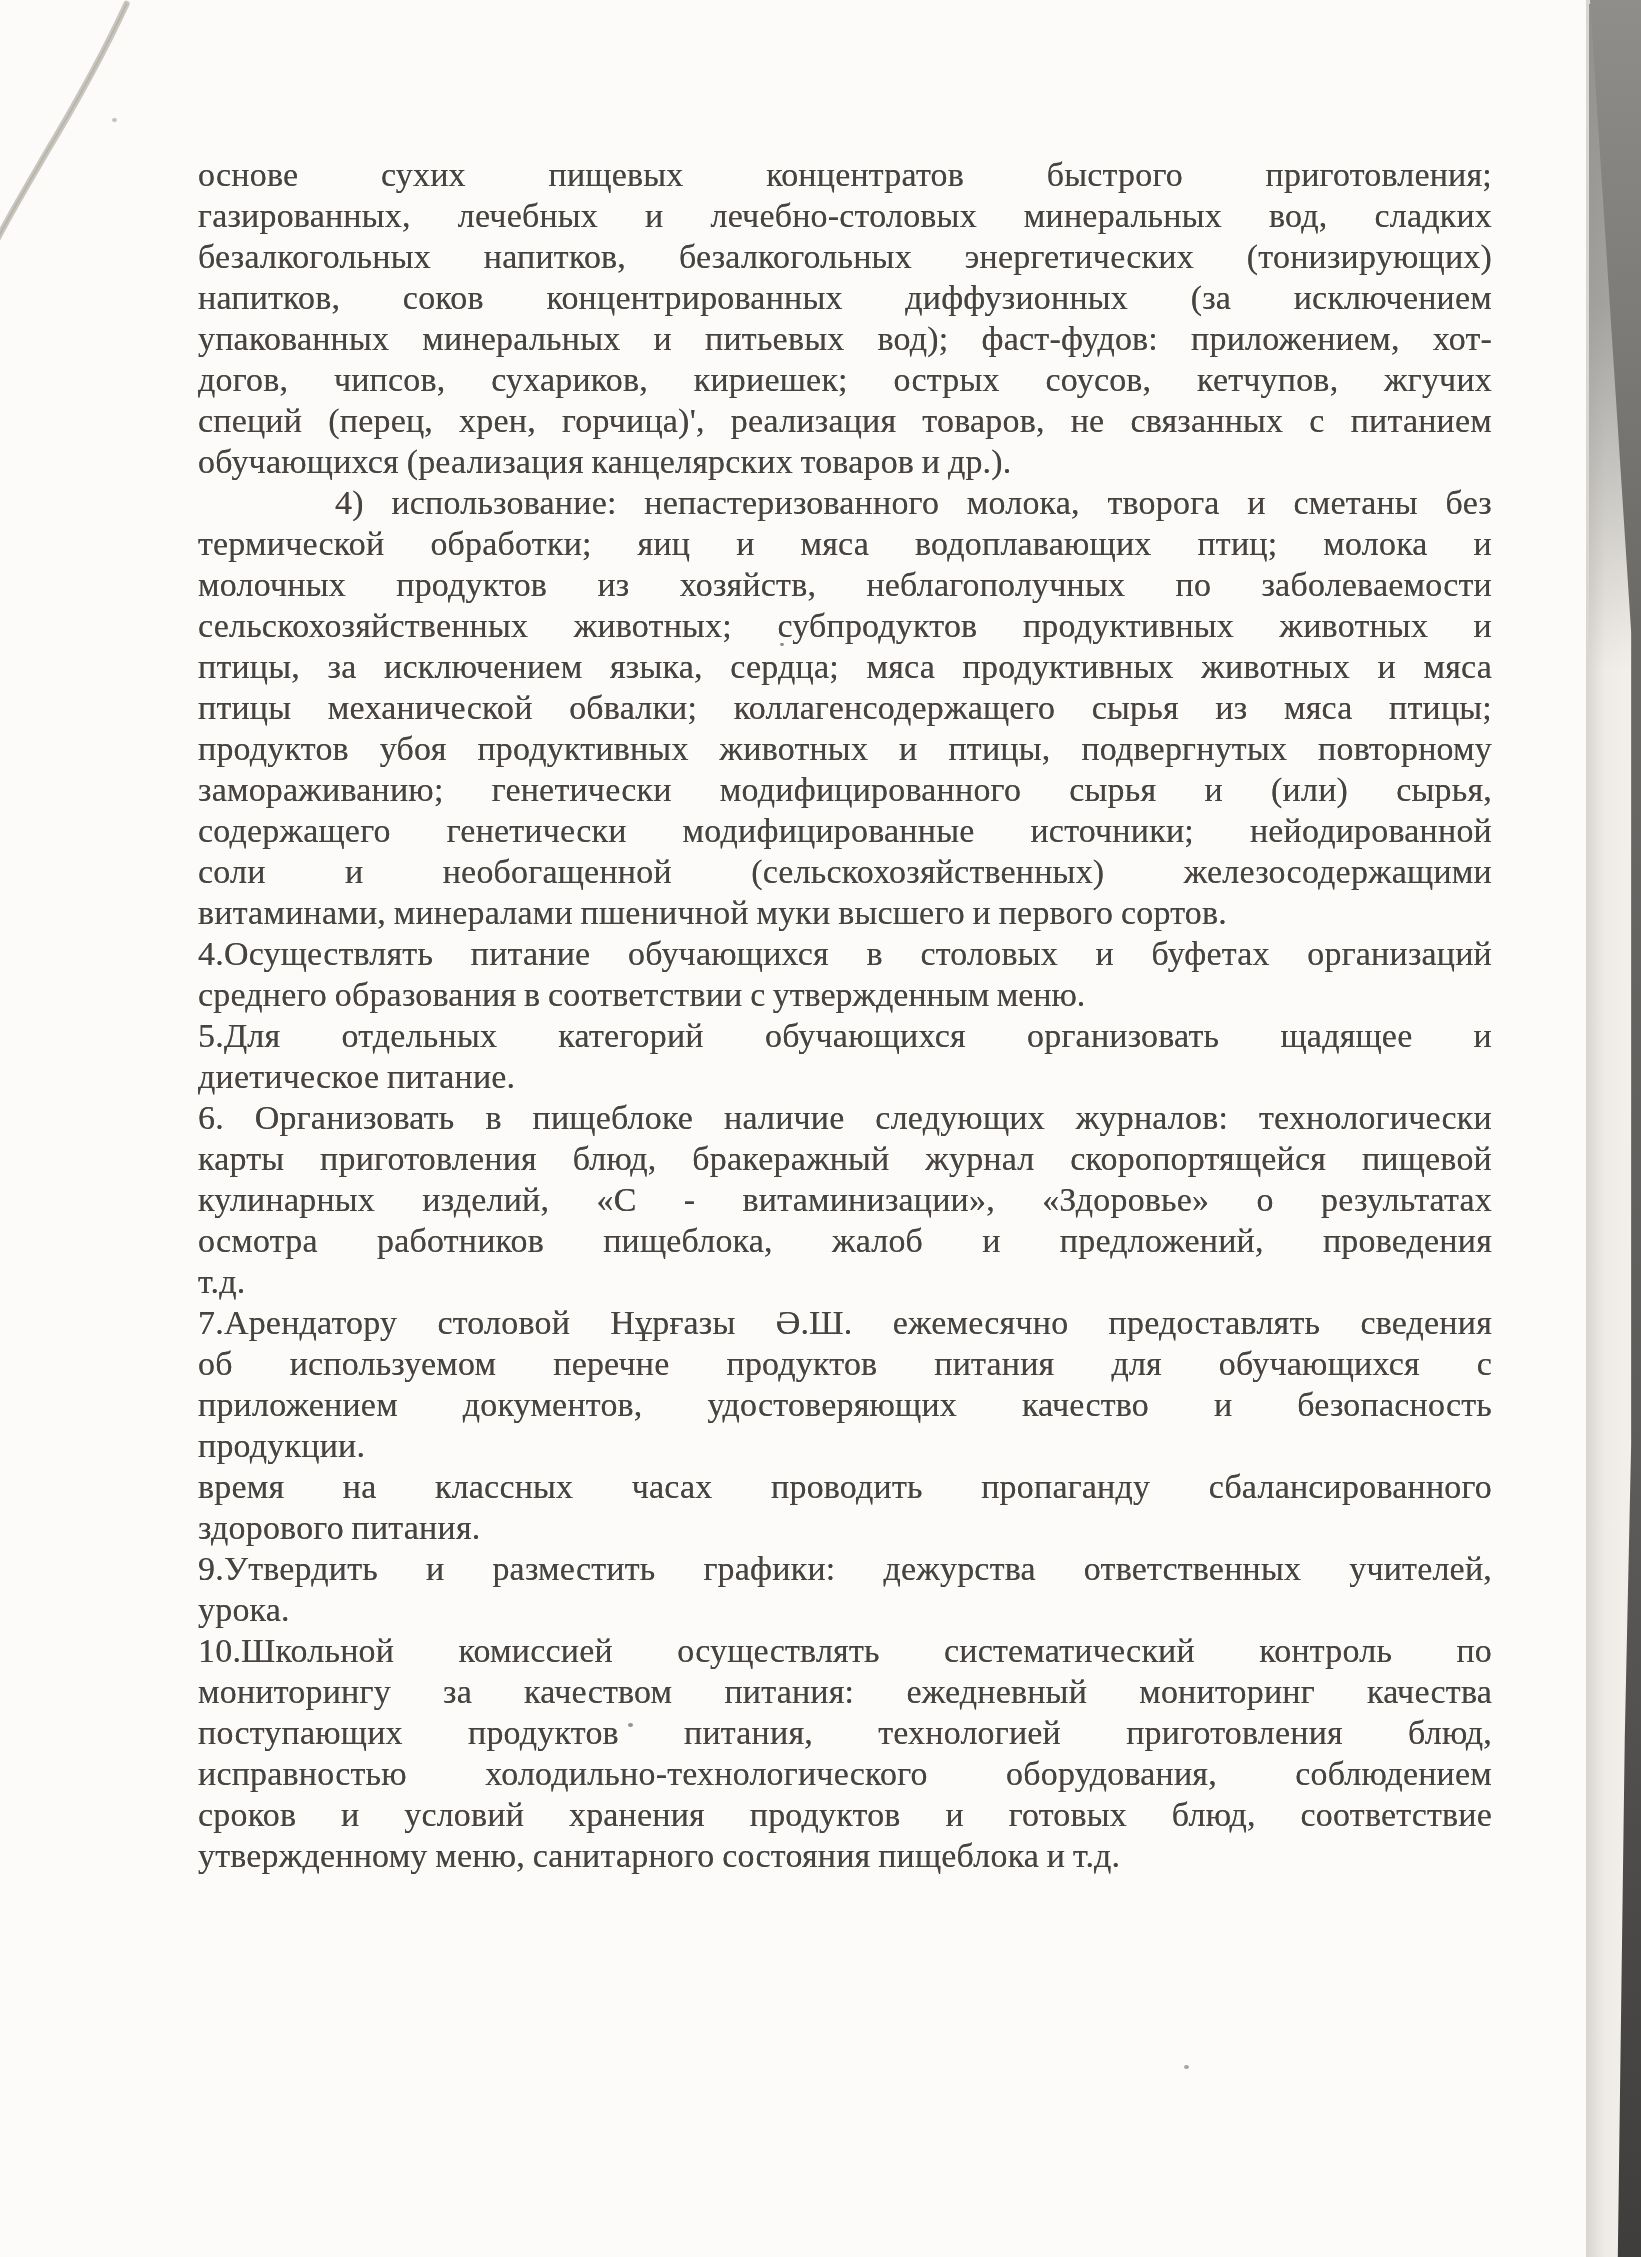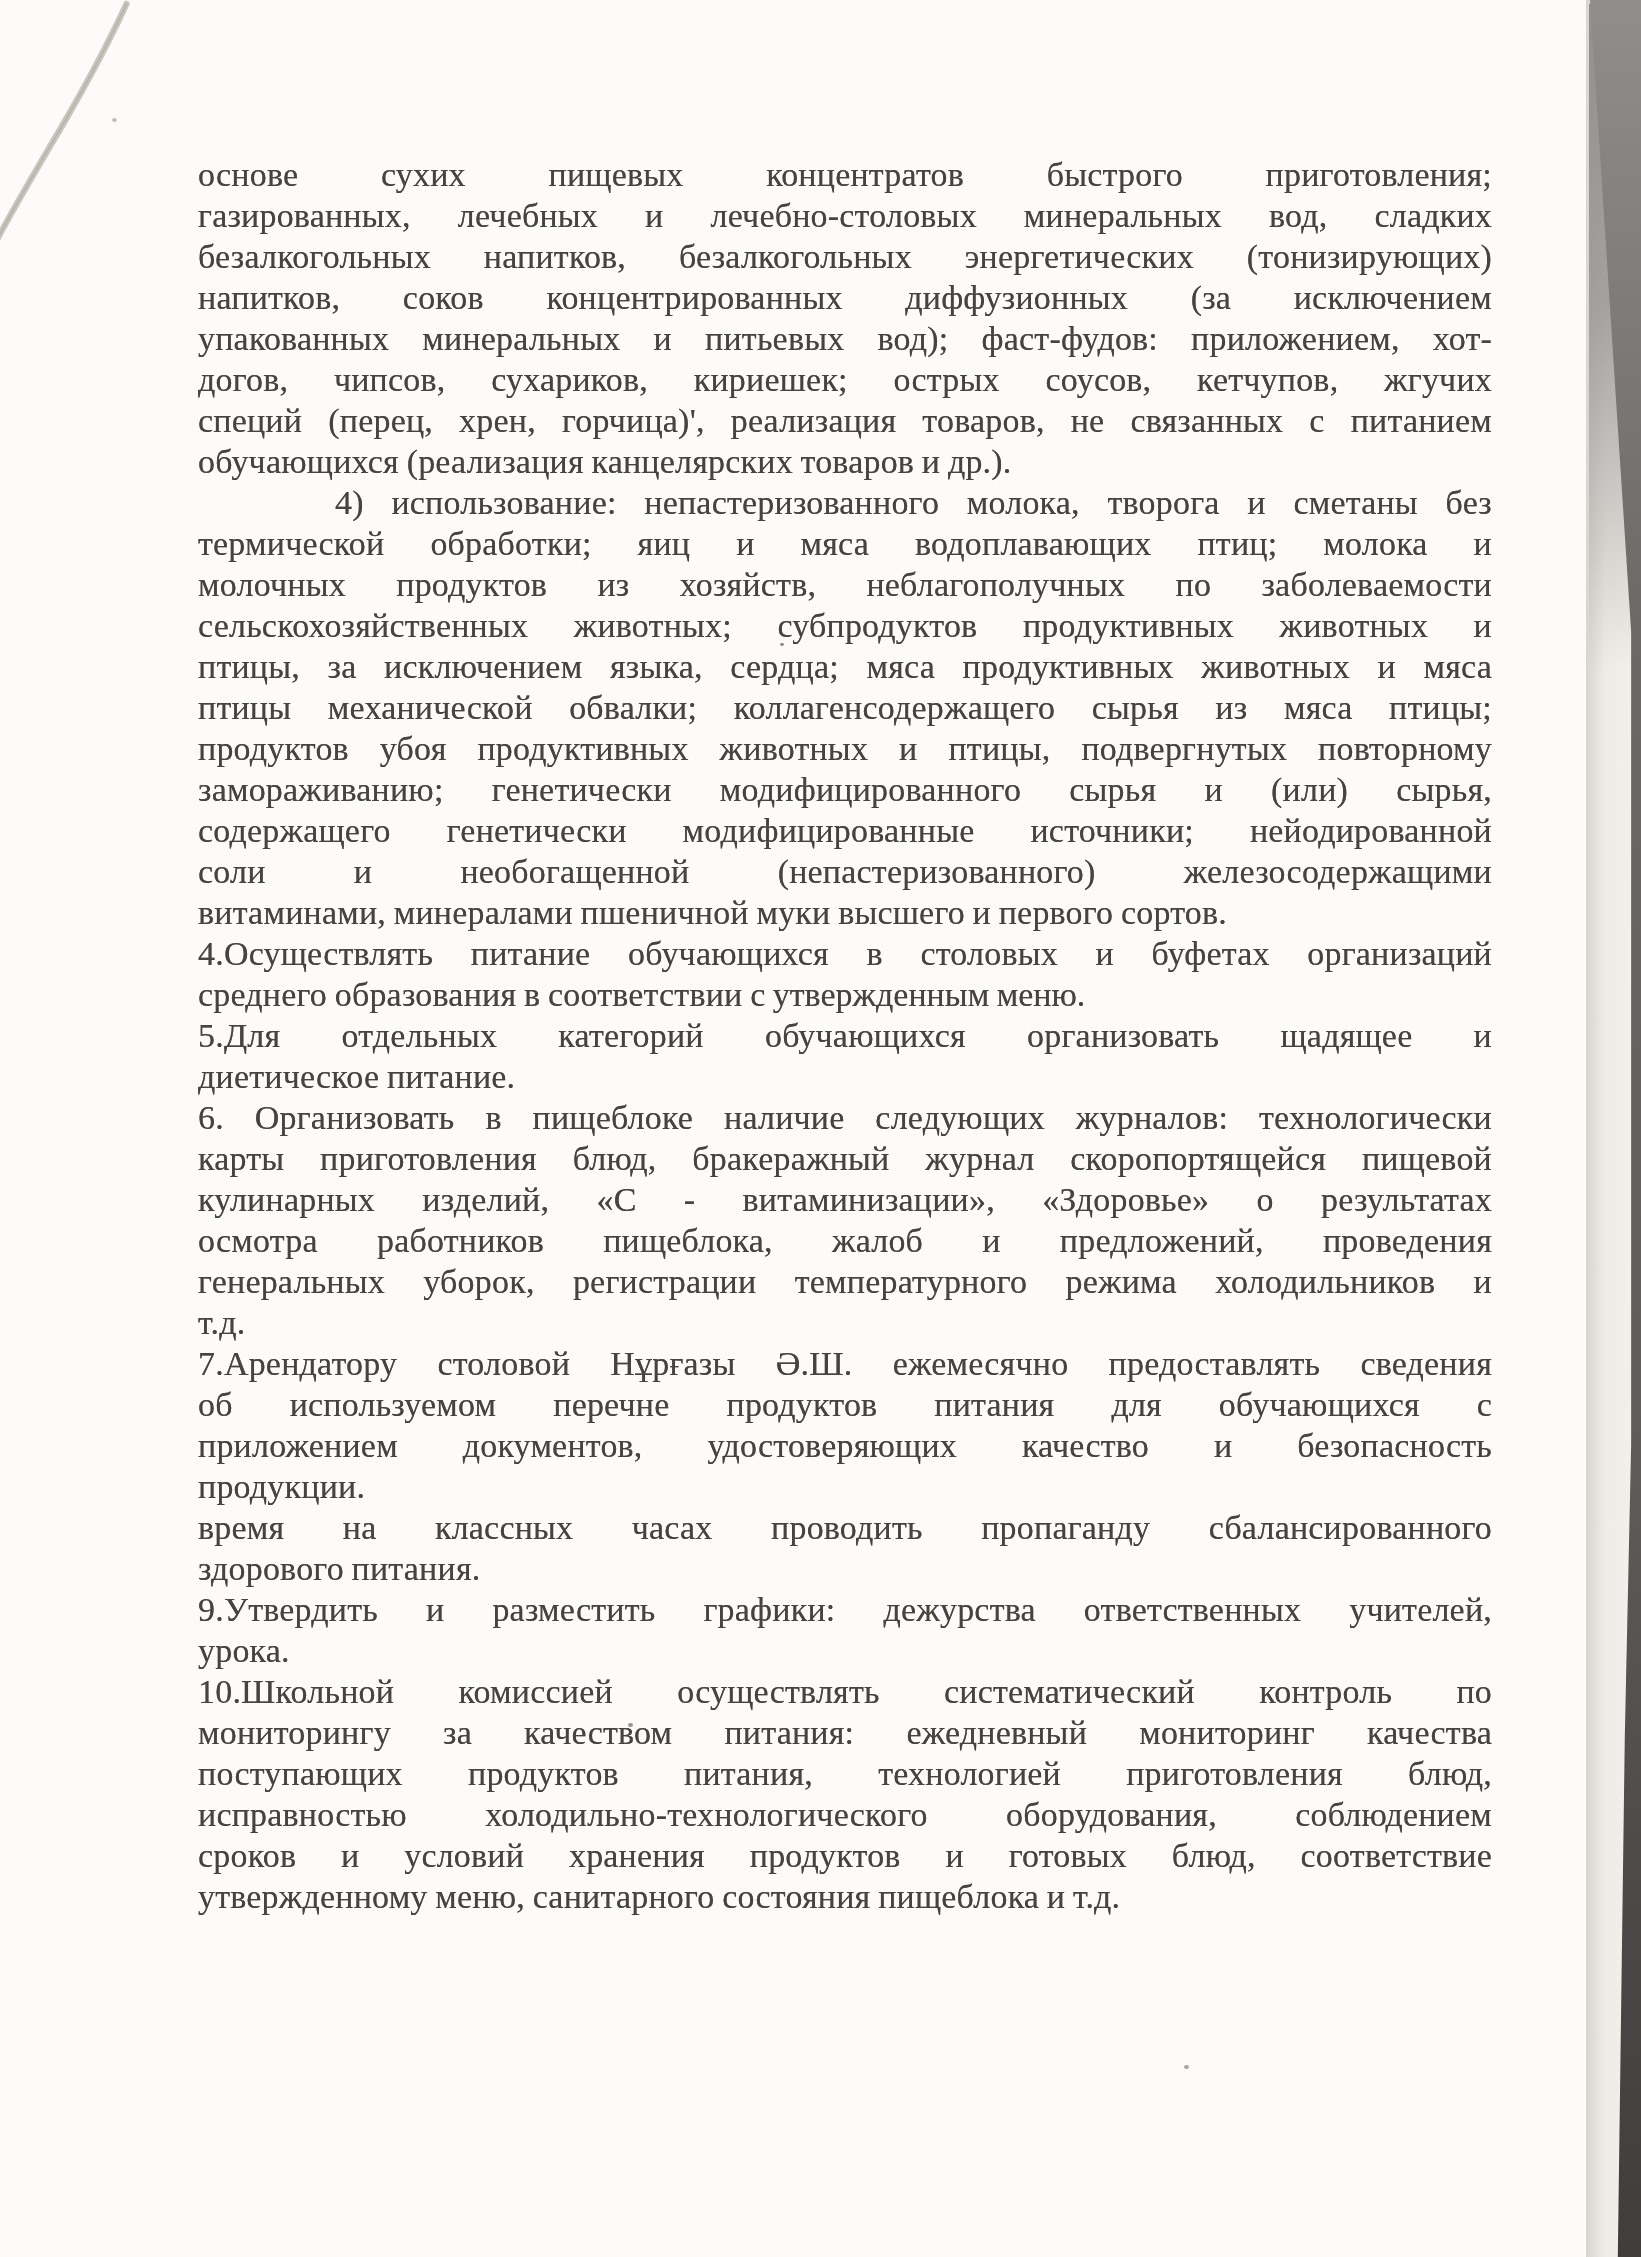--- a/index.html
+++ b/index.html
@@ -102,31 +102,30 @@
       <div class="line"><span>обучающихся </span><span class="it">(реализация канцелярских товаров и др.).</span></div>
       <div class="line j" style="text-indent: 137px;"><span>4) использование: непастеризованного молока, творога и сметаны без</span></div>
       <div class="line j"><span>термической обработки; яиц и мяса водоплавающих птиц; молока и</span></div>
       <div class="line j"><span>молочных продуктов из хозяйств, неблагополучных по заболеваемости</span></div>
       <div class="line j"><span>сельскохозяйственных животных; субпродуктов продуктивных животных и</span></div>
       <div class="line j"><span>птицы, за исключением языка, сердца; мяса продуктивных животных и мяса</span></div>
       <div class="line j"><span>птицы механической обвалки; коллагенсодержащего сырья из мяса птицы;</span></div>
       <div class="line j"><span>продуктов убоя продуктивных животных и птицы, подвергнутых повторному</span></div>
       <div class="line j"><span>замораживанию; генетически модифицированного сырья и (или) сырья,</span></div>
       <div class="line j"><span>содержащего генетически модифицированные источники; нейодированной</span></div>
-      <div class="line j"><span>соли и необогащенной </span><span class="it">(непастеризованного)</span><span> железосодержащими</span></div>
+      <div class="line j"><span>соли и необогащенной </span><span class="it">(сельскохозяйственных)</span><span> железосодержащими</span></div>
       <div class="line"><span>витаминами, минералами пшеничной муки высшего и первого сортов.</span></div>
       <div class="line j"><span>4.Осуществлять питание обучающихся в столовых и буфетах организаций</span></div>
       <div class="line"><span>среднего образования в соответствии </span><span class="bd">с утвержденным меню.</span></div>
       <div class="line j"><span>5.Для отдельных категорий обучающихся организовать щадящее и</span></div>
       <div class="line"><span>диетическое питание.</span></div>
       <div class="line j"><span>6. Организовать в пищеблоке наличие следующих журналов: технологически</span></div>
       <div class="line j"><span>карты приготовления блюд, бракеражный журнал скоропортящейся пищевой</span></div>
       <div class="line j"><span>кулинарных изделий, «С - витаминизации», «Здоровье» о результатах</span></div>
       <div class="line j"><span>осмотра работников пищеблока, жалоб и предложений, проведения</span></div>
-      <div class="line j"><span>генеральных уборок, регистрации температурного режима холодильников и</span></div>
       <div class="line"><span>т.д.</span></div>
       <div class="line j"><span>7.Арендатору столовой Нұрғазы Ә.Ш. ежемесячно предоставлять сведения</span></div>
       <div class="line j"><span>об используемом перечне продуктов питания для обучающихся с</span></div>
       <div class="line j"><span>приложением документов, удостоверяющих качество и безопасность</span></div>
       <div class="line"><span>продукции.</span></div>
       <div class="line j"><span>время на классных часах проводить пропаганду сбалансированного</span></div>
       <div class="line"><span>здорового питания.</span></div>
       <div class="line j"><span>9.Утвердить и разместить графики: дежурства ответственных учителей,</span></div>
       <div class="line"><span>урока.</span></div>
       <div class="line j"><span>10.Школьной комиссией осуществлять систематический контроль по</span></div>

